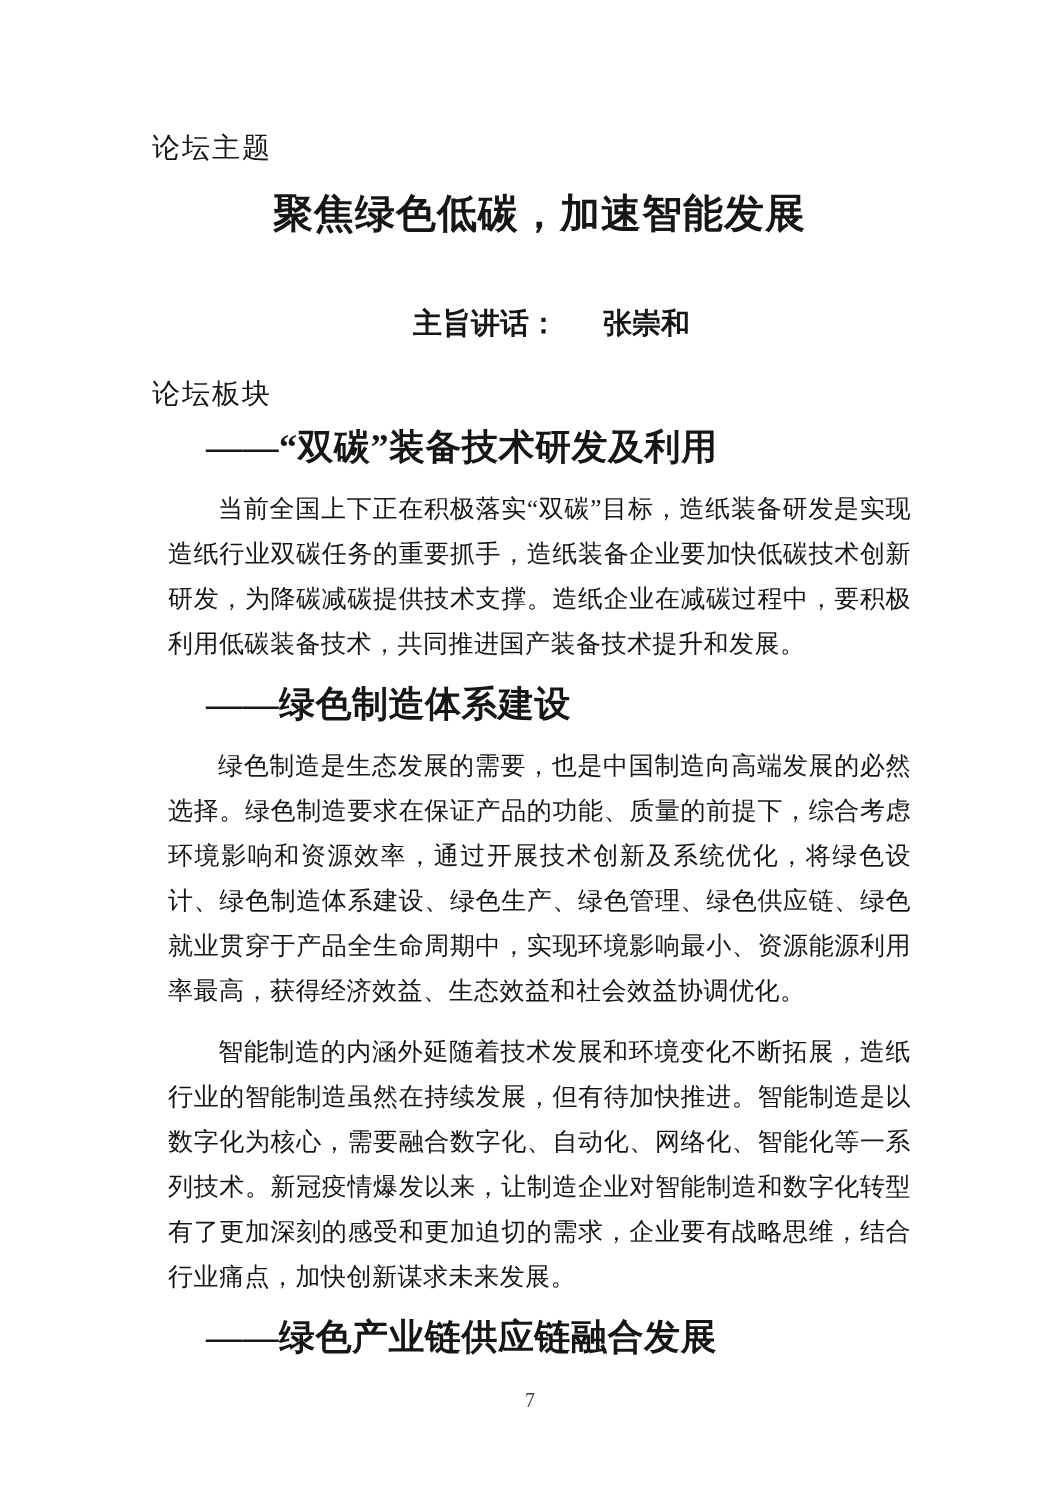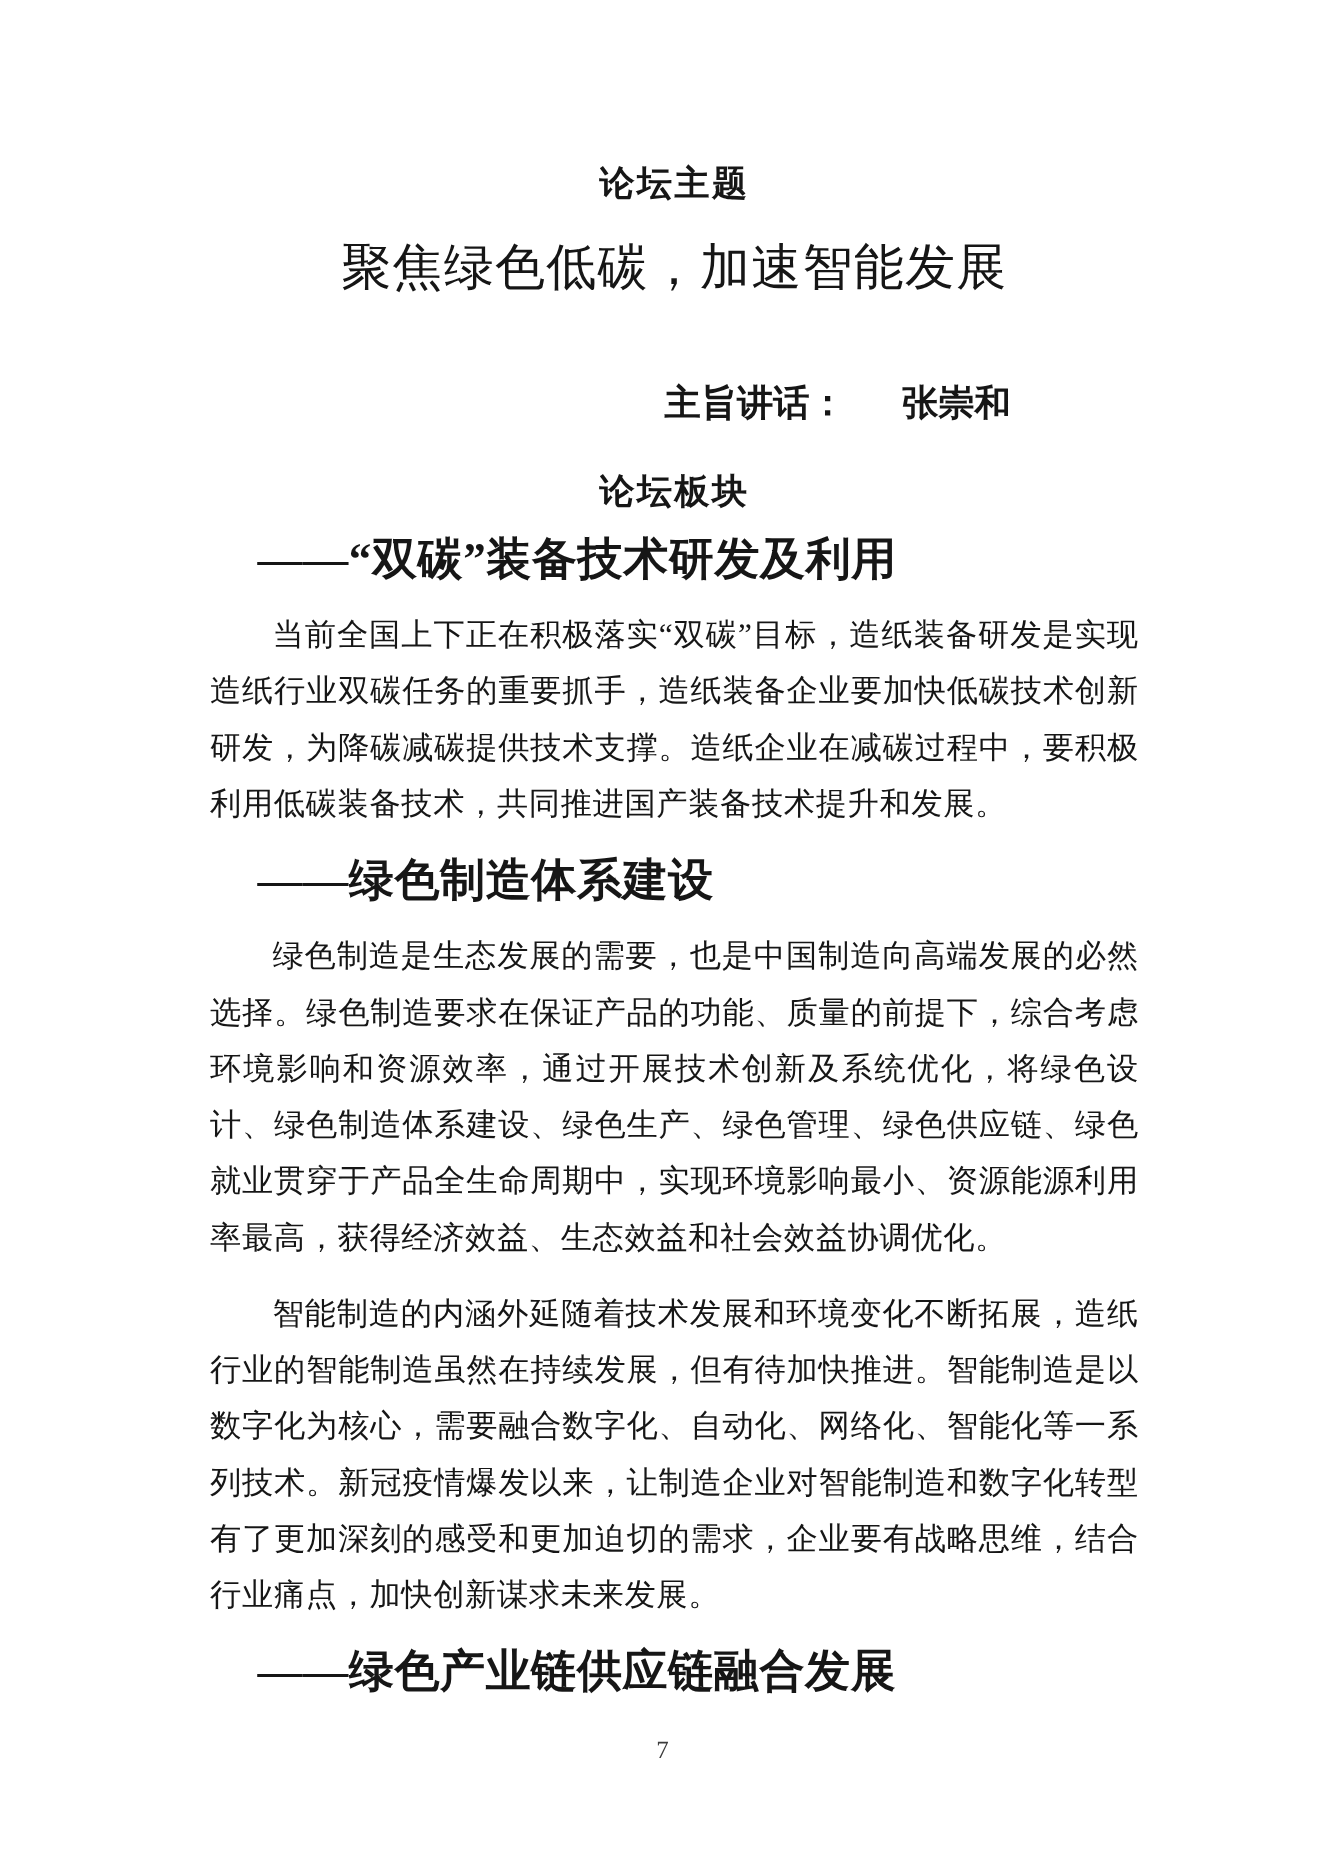--- a/index.html
+++ b/index.html
@@ -12,45 +12,43 @@
     width: 1060px;
     height: 1500px;
     background: #ffffff;
     box-sizing: border-box;
     padding: 131px 133px 0 152px;
     color: #161616;
     font-family: "Liberation Serif", "DejaVu Serif", serif;
     overflow: hidden;
   }
   .doc-label {
-    text-align: center;
     font-size: 28px;
     line-height: 33px;
-    font-weight: bold;
+    font-weight: normal;
     letter-spacing: 2px;
   }
   .doc-title {
     margin: 24px 0 0 0;
     text-align: center;
     font-size: 40px;
     line-height: 52px;
-    font-weight: normal;
+    font-weight: bold;
     letter-spacing: 1px;
   }
   .speakers {
     margin-top: 56px;
     margin-left: 261px;
   }
   .speaker-row {
     display: flex;
     align-items: baseline;
     font-size: 29px;
     line-height: 55px;
     font-weight: bold;
-    justify-content: center;
   }
   .speaker-name {
     margin-left: 45px;
   }
   .sections-label {
     margin-top: 26px;
   }
   .doc-body {
     margin-top: 15px;
     font-size: 25px;

